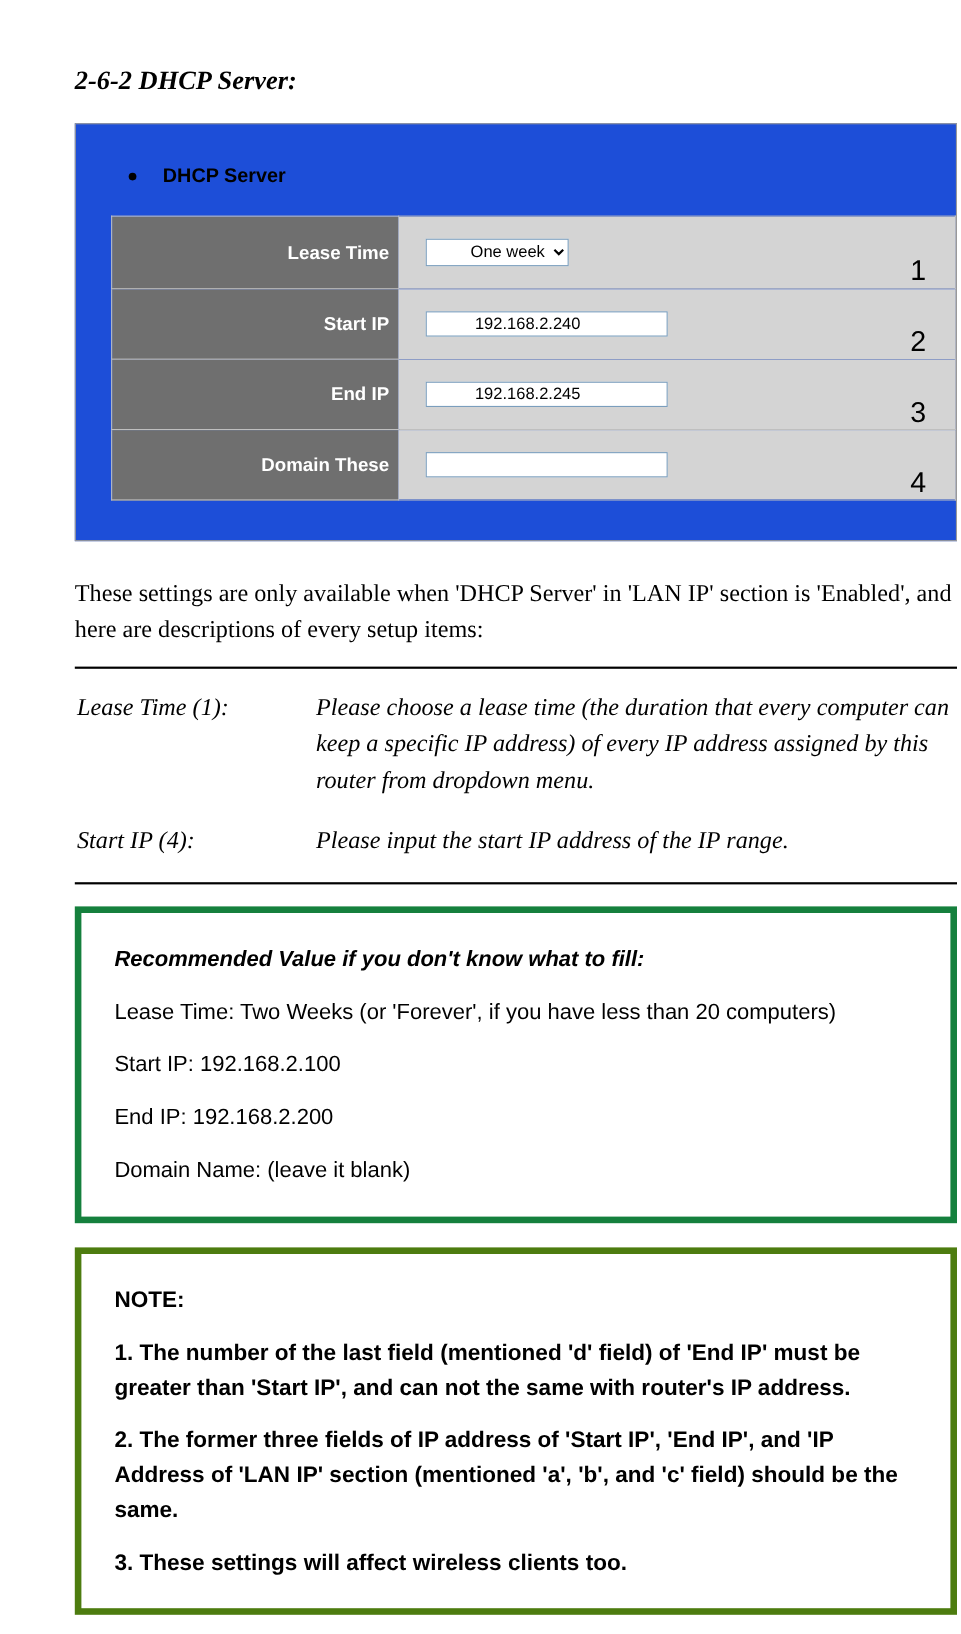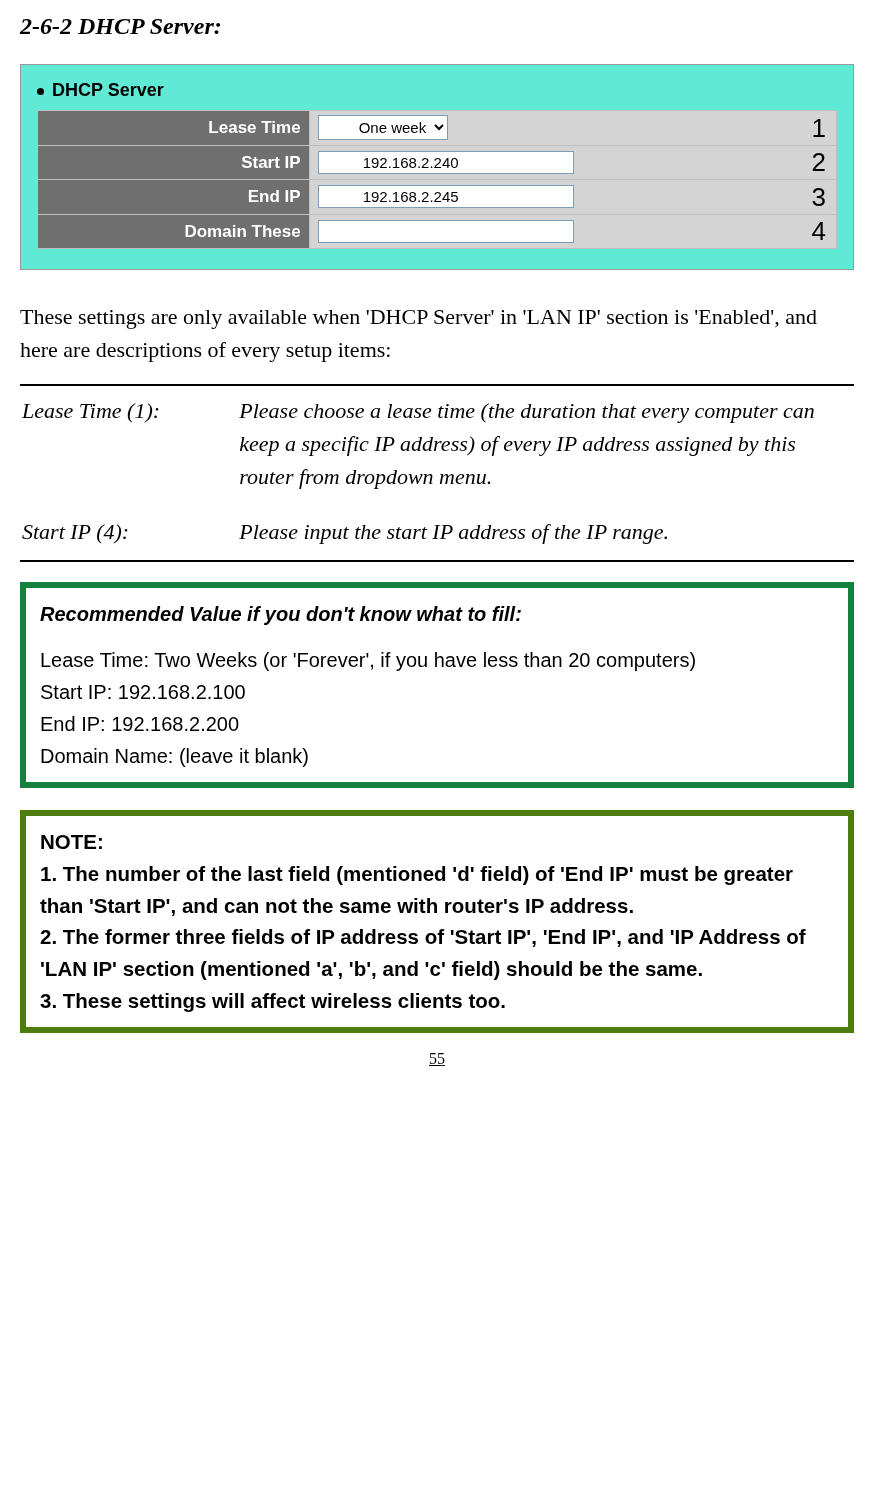--- a/index.html
+++ b/index.html
@@ -1,32 +1,32 @@
 <!DOCTYPE html>
 <html><head>
 <meta charset="utf-8">
 <style>
-  * { box-sizing: border-box; margin: 0; padding: 0; }
+  * { box-sizing: border-box; margin: 16px; padding: 0; }
   body {
     font-family: "Times New Roman", Times, serif;
     width: 874px;
     background: #fff;
     color: #000;
     padding: 8px 20px 20px 20px;
     font-size: 22px;
     line-height: 1.5;
   }
   .section-title {
     font-style: italic;
     font-weight: bold;
     font-size: 24px;
     margin-bottom: 20px;
   }
   .panel {
-    background: #5eead4;
+    background: #1d4ed8;
     border: 1px solid #999;
     padding: 12px 16px 20px 16px;
     margin-bottom: 30px;
     position: relative;
   }
   .panel-header {
     font-family: Arial, sans-serif;
     font-weight: bold;
     font-size: 18px;
     margin-bottom: 6px;
@@ -61,21 +61,21 @@
     position: relative;
   }
   .form-table select,
   .form-table input[type=text] {
     font-family: Arial, sans-serif;
     font-size: 15px;
     padding: 2px 4px;
     border: 1px solid #7b9ebd;
   }
   .form-table select { background: #fff; padding-left: 36px; }
-  .form-table input[type=text] { width: 256px; background:#fff;padding-left:44px; }
+  .form-table input[type=text] { width: 220px; background:#fff;padding-left:44px; }
   .row-num {
     position: absolute;
     right: 10px;
     top: 50%;
     transform: translateY(-50%);
     font-family: Arial, sans-serif;
     font-size: 26px;
     color: #000;
   }
   .intro {

